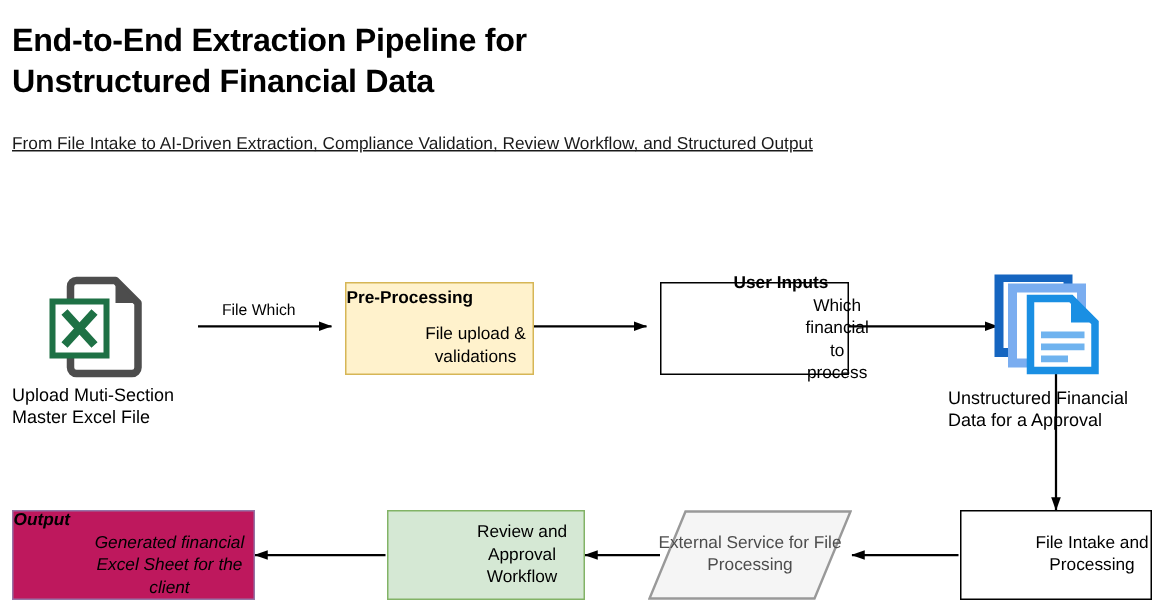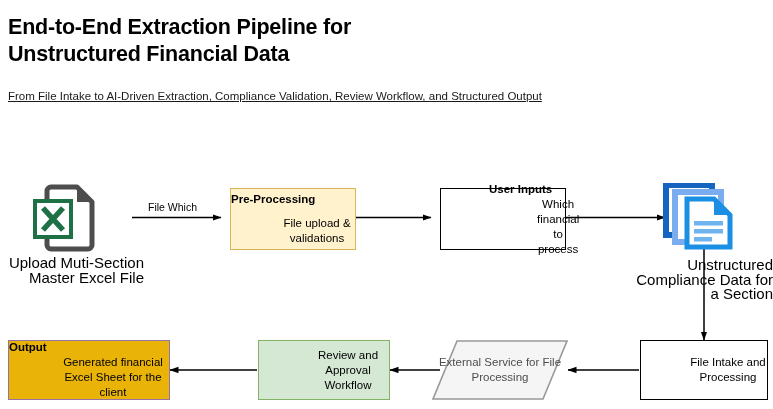--- a/index.html
+++ b/index.html
@@ -63,21 +63,21 @@
   .node .n-body {
     font-weight: normal;
     font-size: 11.5px;
     margin-left: 48px;
   }
   .gap { height: 9px; }
 
   .box-white  { background: #ffffff; border: 1.4px solid #000000; }
   .box-yellow { background: #fff2cc; border: 1.2px solid #d6b656; }
   .box-green  { background: #d5e8d4; border: 1.2px solid #82b366; }
-  .box-purple { background: #eab308; border: 1.2px solid #9673a6; }
+  .box-purple { background: #be185d; border: 1.2px solid #9673a6; font-style: italic; }
 
   
   .para-wrap { }
   .para-shape {
     position: absolute;
     left: 0; top: 0;
     width: 100%; height: 100%;
   }
   .para-text {
     position: absolute;
@@ -87,22 +87,22 @@
     align-items: center;
     justify-content: center;
     text-align: center;
     font-size: 11.5px;
     line-height: 15px;
     color: #4d4d4d;
   }
 
   
   .caption {
-    text-align: right;
-    font-size: 15px;
+    text-align: left;
+    font-size: 12px;
     line-height: 14.5px;
     color: #000;
   }
 
   
   .edge-label {
     font-size: 10.5px;
     line-height: 13px;
     color: #000;
     white-space: nowrap;
@@ -196,21 +196,21 @@
       <rect x="13" y="9" width="46" height="50" fill="#ffffff" stroke="#7aadf0" stroke-width="6"></rect>
 
       <path d="M25 16 h27 l16 16 v32 h-43 z" fill="#ffffff" stroke="#1a8fe3" stroke-width="5" stroke-linejoin="miter"></path>
       <path d="M52 16 l16 16 h-16 z" fill="#1a8fe3"></path>
 
       <rect x="32" y="38" width="29" height="4.5" fill="#6fb3ef"></rect>
       <rect x="32" y="46" width="29" height="4.5" fill="#6fb3ef"></rect>
       <rect x="32" y="54" width="18" height="4.5" fill="#6fb3ef"></rect>
     </svg>
   </div>
-  <div class="abs caption" style="left:632px; top:258px; width:141px;">Unstructured Compliance Data for a Section</div>
+  <div class="abs caption" style="left:632px; top:258px; width:141px;">Unstructured Financial Data for a Approval</div>
 
   <div class="abs node box-purple" style="left:8px; top:340px; width:162px; height:60px;">
     <div class="n-title">Output</div>
     <div class="gap"></div>
     <div class="n-body">Generated financial Excel Sheet for the client</div>
   </div>
 
   <div class="abs node box-green" style="left:258px; top:340px; width:132px; height:60px;">
     <div class="n-body">Review and Approval Workflow</div>
   </div>

